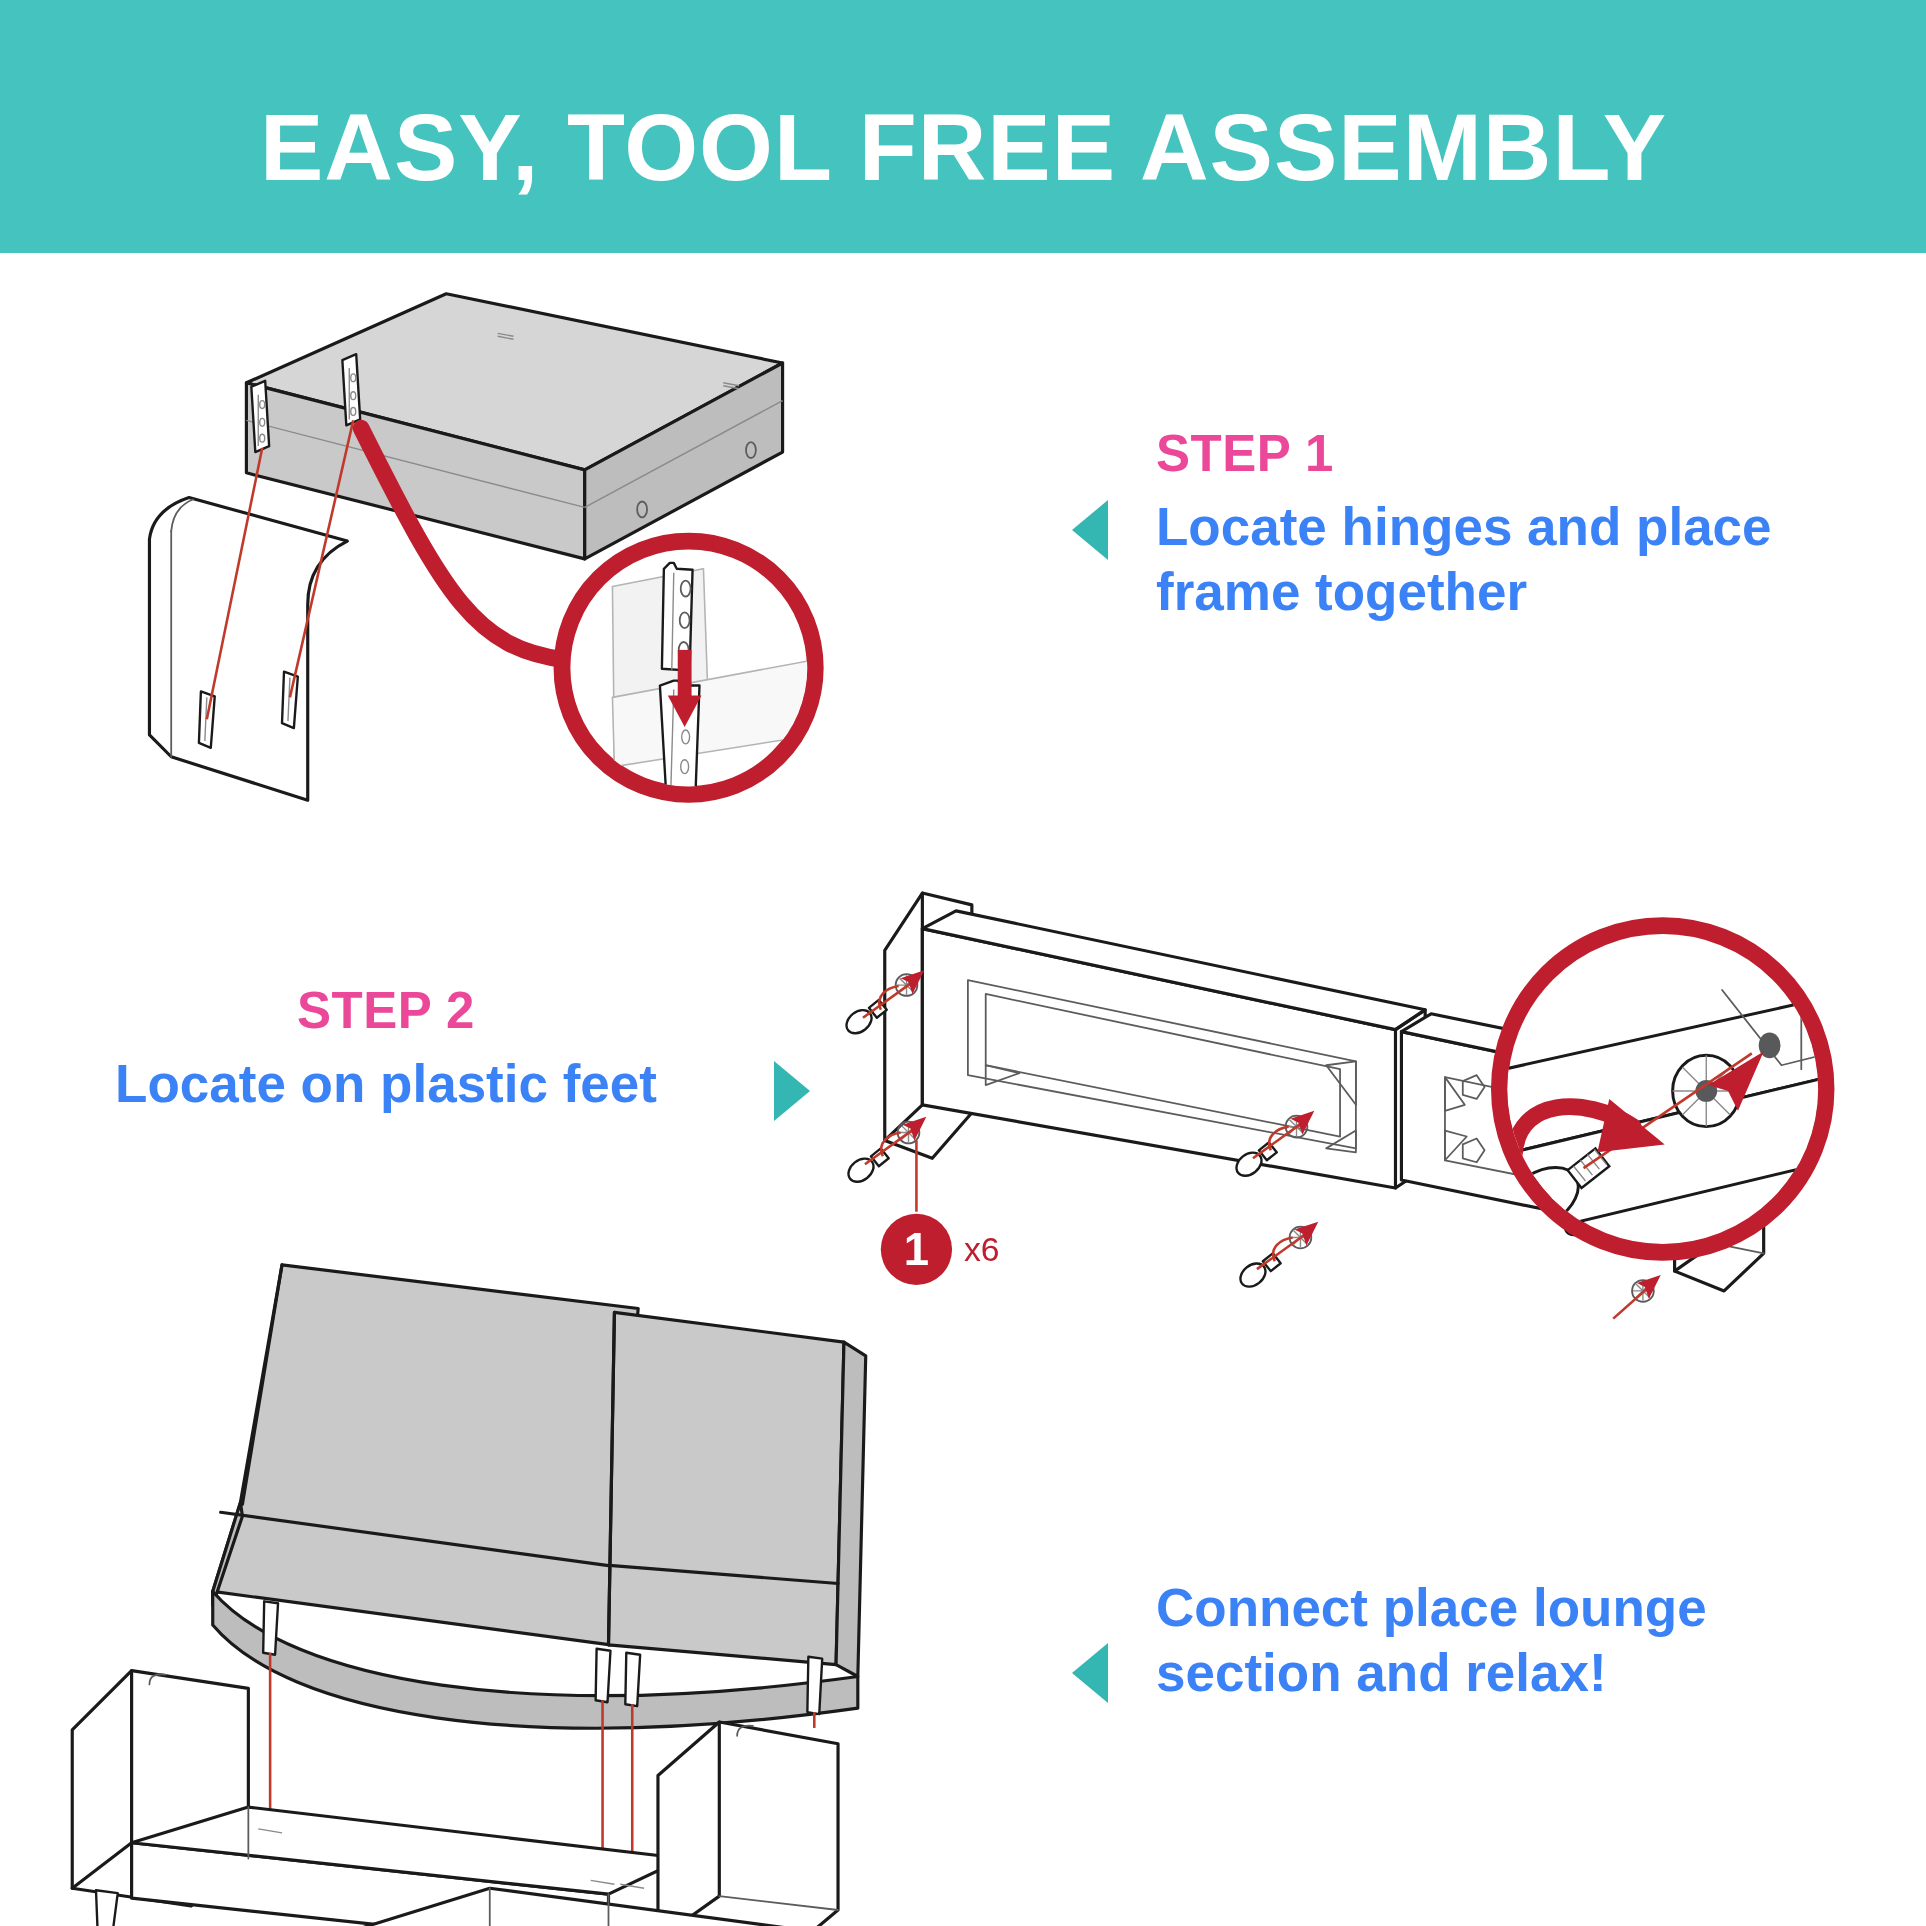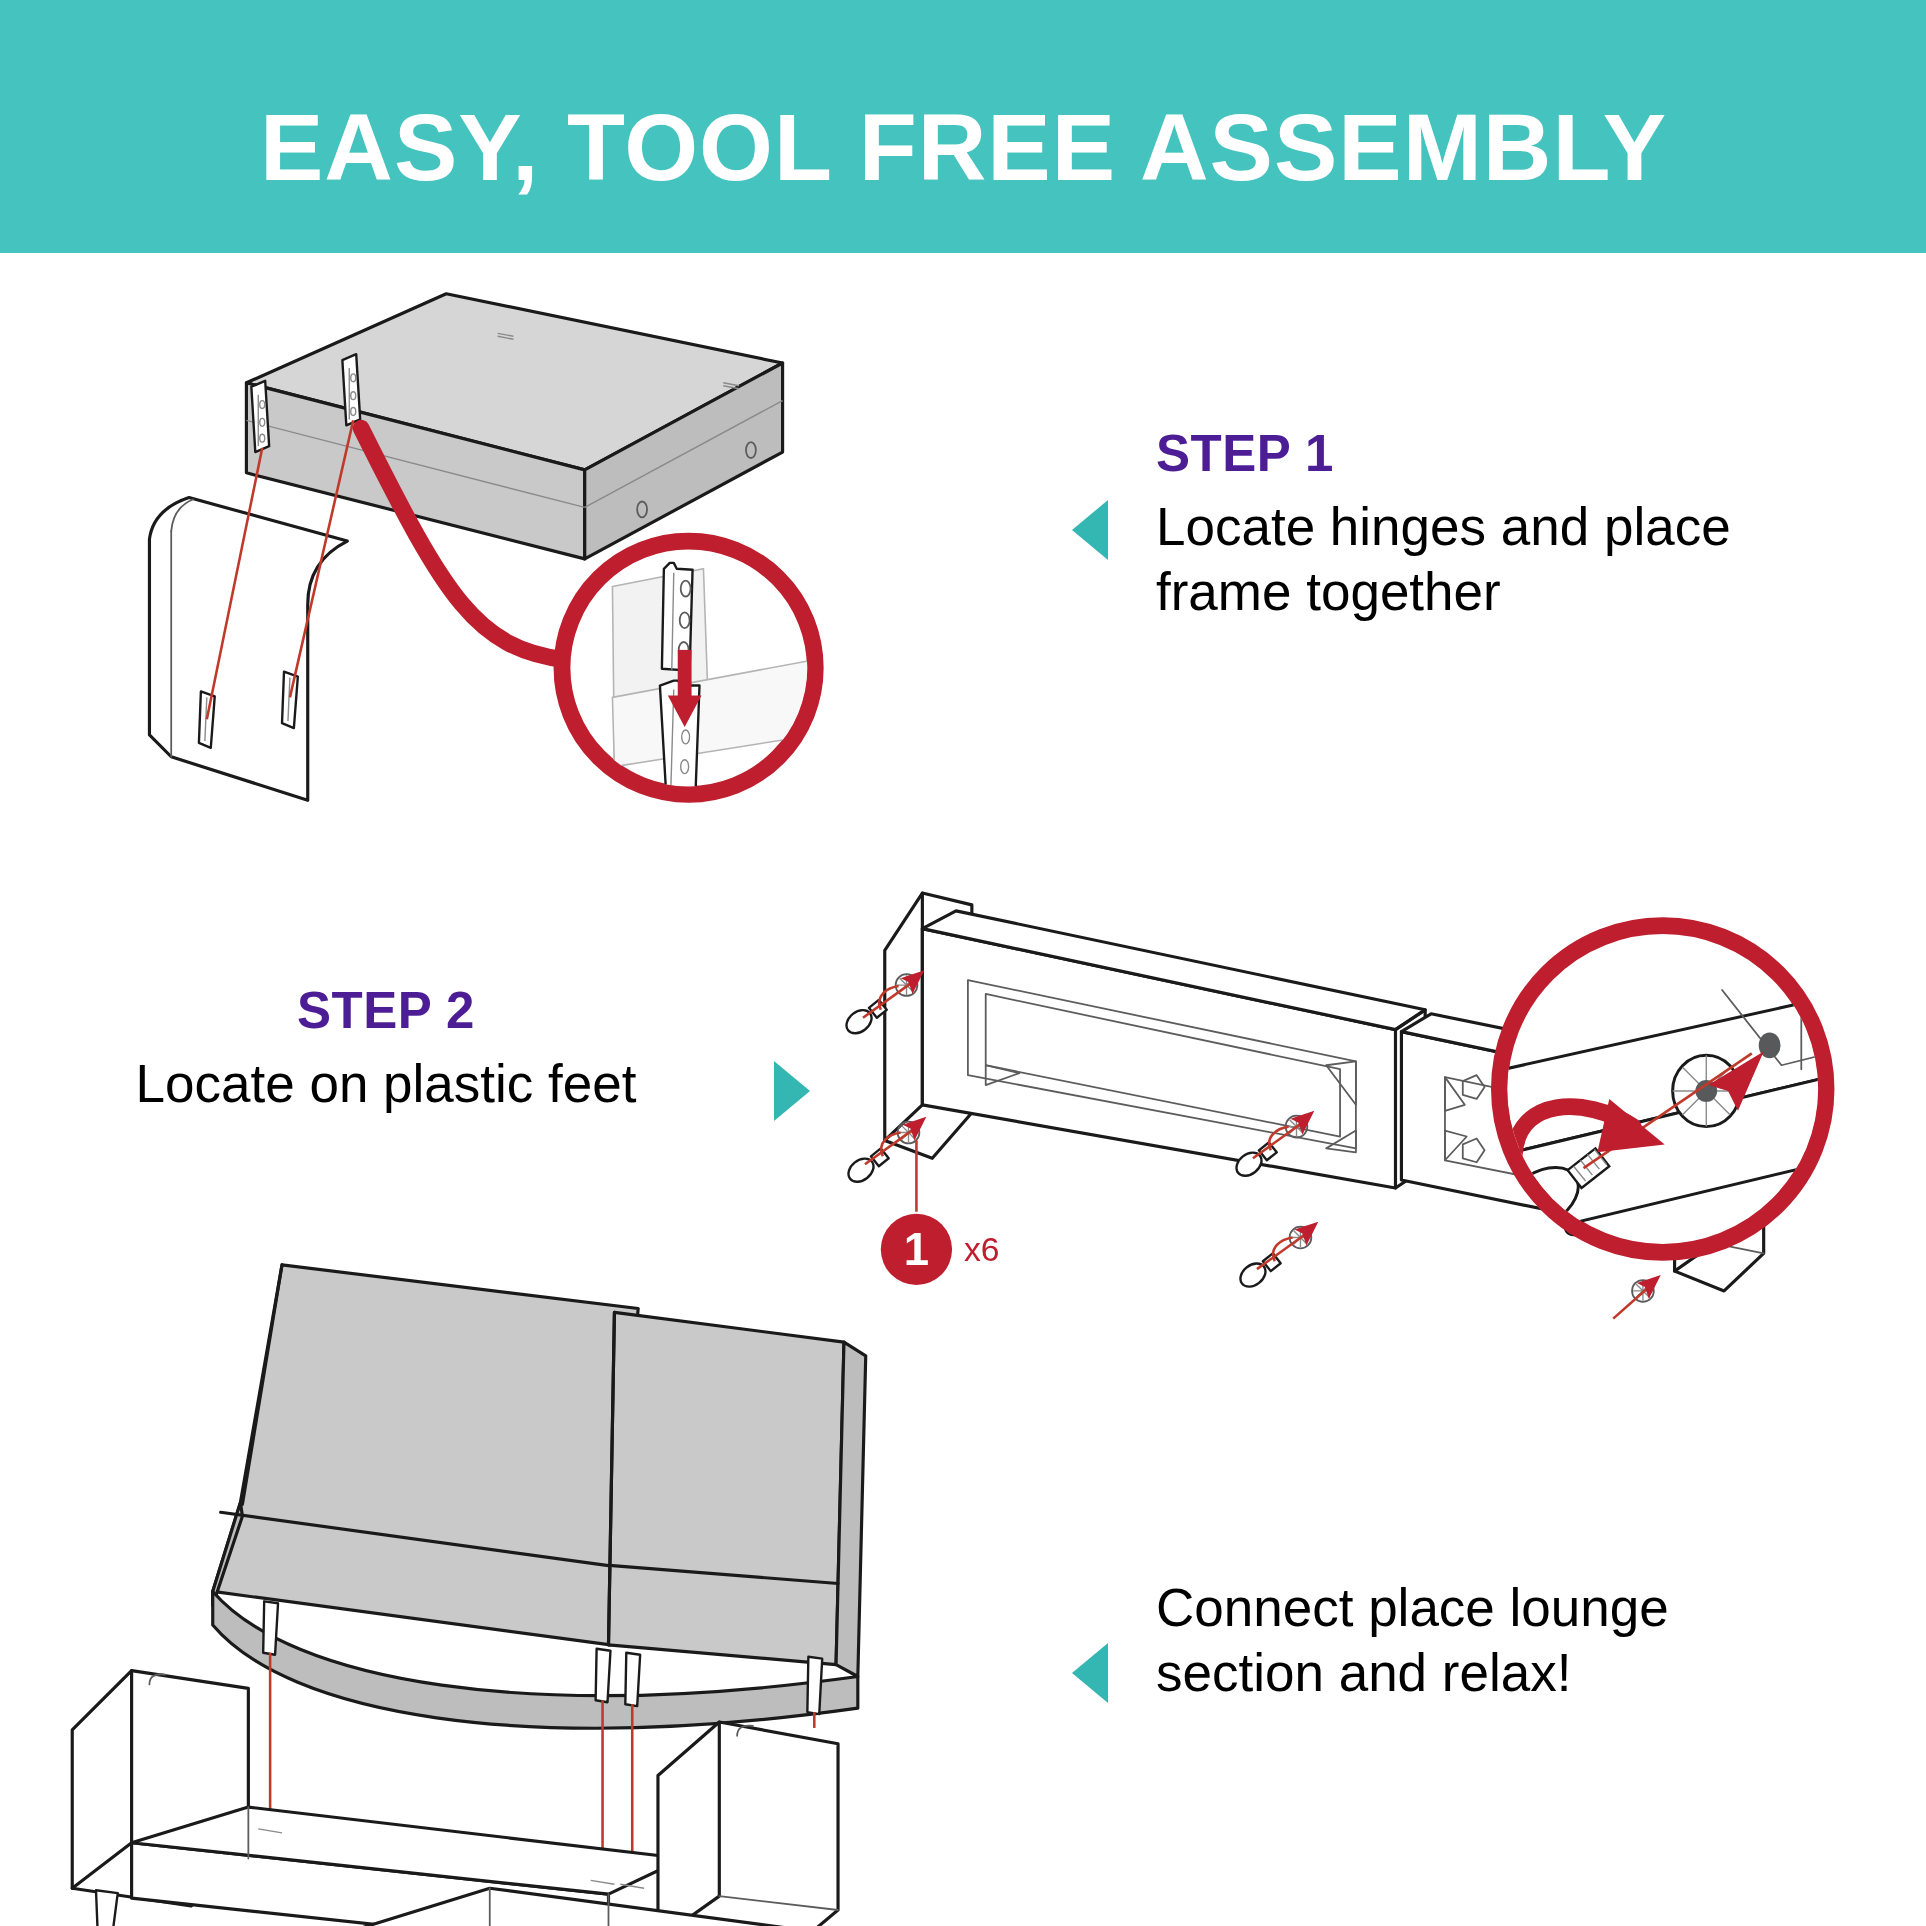--- a/index.html
+++ b/index.html
@@ -26,33 +26,33 @@
     font-size:95px;
     letter-spacing:1px;
     line-height:1.05;
     white-space:nowrap;
     margin-top:43px;
   }
 
   
   .step-block{position:absolute;}
   .step-kicker{
-    color:#4c1d95;
+    color:#ec4899;
     font-weight:bold;
     font-size:51px;
     letter-spacing:0.5px;
     line-height:1.0;
     margin:0 0 16px 0;
     font-family:"Liberation Sans", sans-serif;
   }
   .step-body{
-    color:#000000;
+    color:#3b82f6;
     font-size:53px;
     line-height:1.22;
-    font-weight:400;
+    font-weight:700;
     font-family:"Liberation Sans", sans-serif;
     white-space:pre-line;
   }
   .align-right{text-align:center;}
   .align-left{text-align:left;}
 
   
   .tri{position:absolute;width:0;height:0;}
   .tri-left{
     border-top:30px solid transparent;

